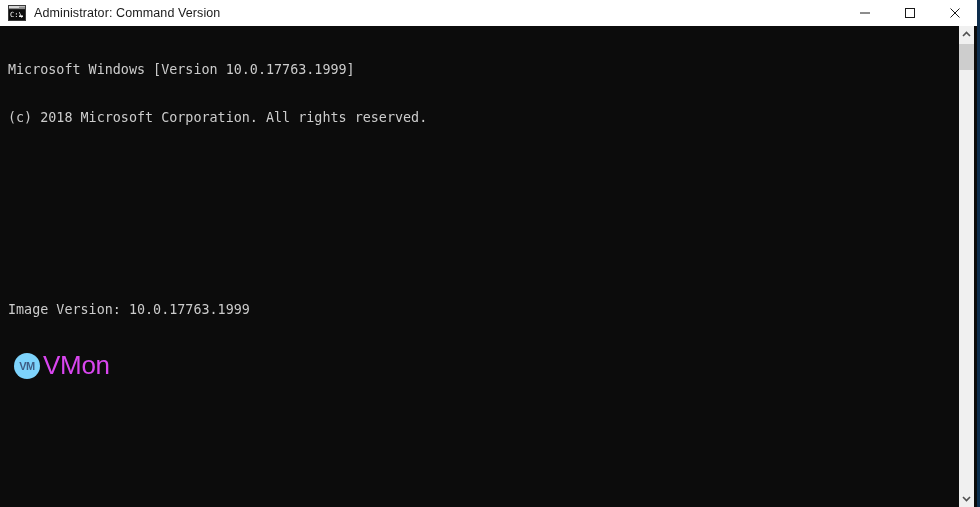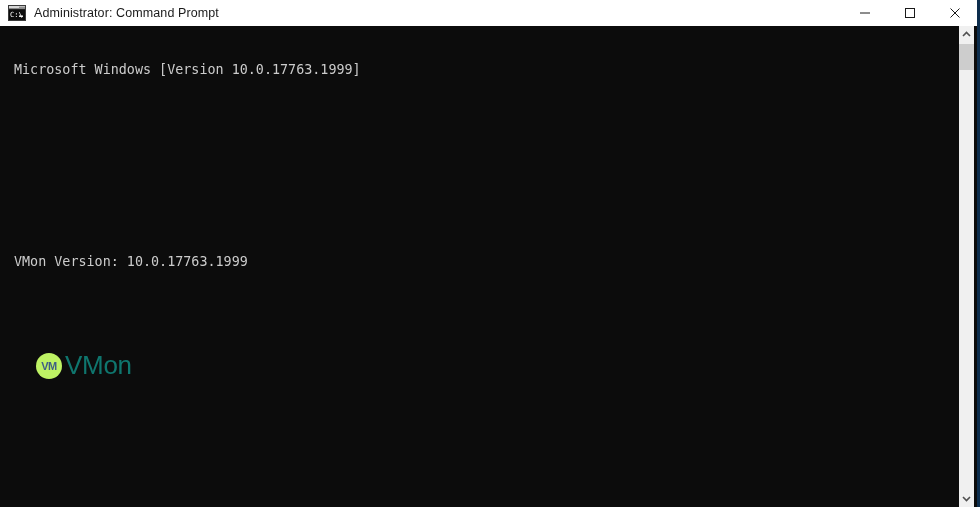--- a/index.html
+++ b/index.html
@@ -62,21 +62,21 @@
     align-items: center;
     justify-content: center;
     background: #ffffff;
   }
   .win-btn svg { display: block; }
 
   
   .terminal {
     position: absolute;
     top: 26px;
-    left: 12px;
+    left: 6px;
     width: 962px;
     height: 362px;
     background: #0c0c0c;
     overflow: hidden;
   }
   .term-text {
     margin: 0;
     padding: 4px 0 0 2px;
     font-family: "DejaVu Sans Mono", "Liberation Mono", monospace;
     font-size: 13.4px;
@@ -94,35 +94,34 @@
     bottom: 7px;
     display: flex;
     align-items: center;
     gap: 3px;
     pointer-events: none;
   }
   .wm-badge {
     width: 26px;
     height: 26px;
     border-radius: 50%;
-    background: #bef264;
+    background: #7dd3fc;
     display: flex;
     align-items: center;
     justify-content: center;
     font-family: "Liberation Sans", sans-serif;
     font-size: 11px;
     font-weight: bold;
     color: #3f5d85;
     letter-spacing: -0.5px;
-    margin-left: 16px;
   }
   .wm-text {
     font-family: "Liberation Sans", sans-serif;
     font-size: 26px;
-    color: #0f766e;
+    color: #d946ef;
     letter-spacing: -0.3px;
   }
 
   
   .scrollbar {
     position: absolute;
     top: 26px;
     right: 3px;
     width: 15px;
     height: 481px;
@@ -163,21 +162,21 @@
       <svg width="18" height="16" viewBox="0 0 18 16">
         <rect x="0.5" y="0.5" width="17" height="15" fill="#0c0c0c" stroke="#3a3a3a"></rect>
         <rect x="0.5" y="0.5" width="17" height="3.5" fill="#d8d8d8" stroke="#3a3a3a"></rect>
         <circle cx="12" cy="2.3" r="0.7" fill="#555"></circle>
         <circle cx="14" cy="2.3" r="0.7" fill="#555"></circle>
         <circle cx="16" cy="2.3" r="0.7" fill="#555"></circle>
         <text x="2" y="12" font-family="DejaVu Sans Mono, monospace" font-size="7" fill="#ffffff">C:\</text>
         <rect x="11" y="10.5" width="4" height="1.4" fill="#ffffff"></rect>
       </svg>
     </div>
-    <span class="title-text">Administrator: Command Prompt</span>
+    <span class="title-text">Administrator: Command Version</span>
 
     <div class="win-controls">
       <div class="win-btn">
         <svg width="12" height="12" viewBox="0 0 12 12">
           <line x1="1" y1="6" x2="11" y2="6" stroke="#1a1a1a" stroke-width="1"></line>
         </svg>
       </div>
       <div class="win-btn">
         <svg width="12" height="12" viewBox="0 0 12 12">
           <rect x="1.5" y="1.5" width="9" height="9" fill="none" stroke="#1a1a1a" stroke-width="1"></rect>
@@ -188,24 +187,25 @@
           <line x1="1.5" y1="1.5" x2="10.5" y2="10.5" stroke="#1a1a1a" stroke-width="1"></line>
           <line x1="10.5" y1="1.5" x2="1.5" y2="10.5" stroke="#1a1a1a" stroke-width="1"></line>
         </svg>
       </div>
     </div>
   </div>
 
   <div class="terminal">
     <div class="term-text">
       <div class="term-line">Microsoft Windows [Version 10.0.17763.1999]</div>
-      <div class="term-line"></div>
-      <div class="term-line"></div>
-      <div class="term-line"></div>
-      <div class="term-line">VMon Version: 10.0.17763.1999</div>
+      <div class="term-line">(c) 2018 Microsoft Corporation. All rights reserved.</div>
+      <div class="term-line"></div>
+      <div class="term-line"></div>
+      <div class="term-line"></div>
+      <div class="term-line">Image Version: 10.0.17763.1999</div>
       <div class="term-line"></div>
       
       
       
       
     </div>
 
     <div class="watermark">
       <div class="wm-badge">VM</div>
       <div class="wm-text">VMon</div>

